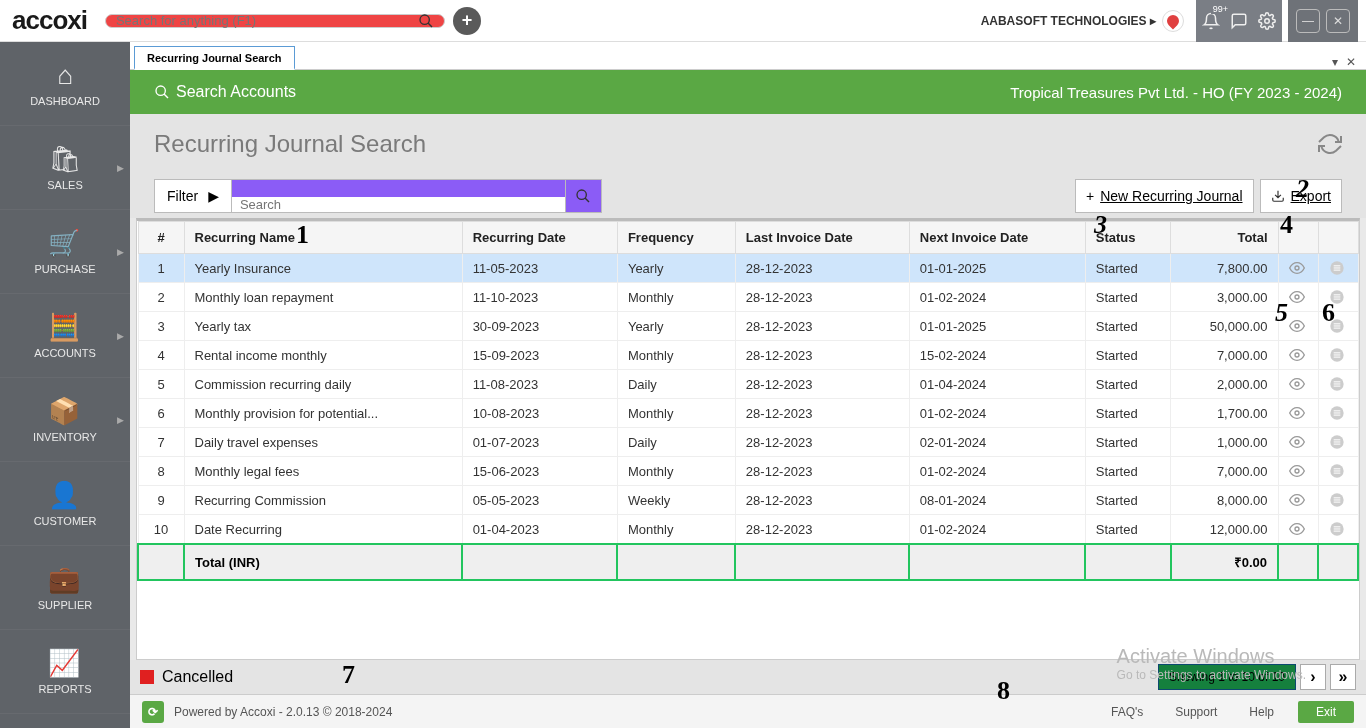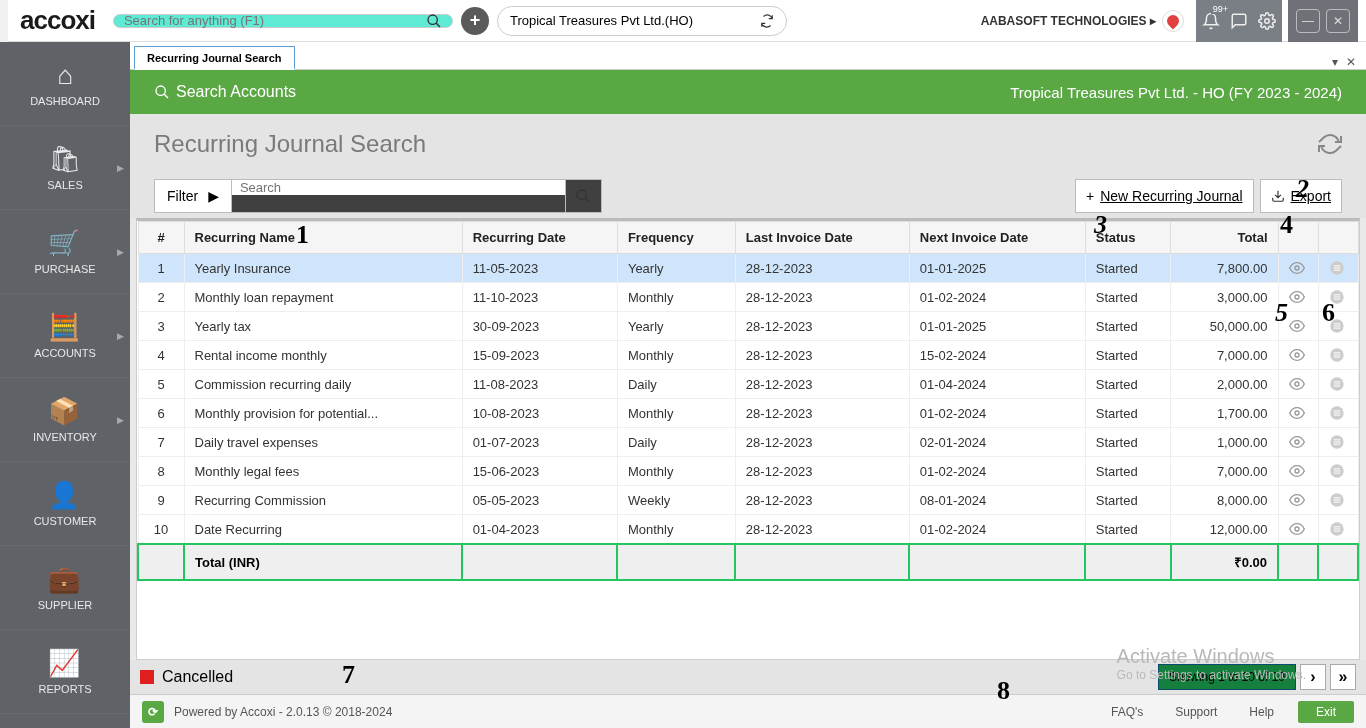--- a/index.html
+++ b/index.html
@@ -1,21 +1,21 @@
 <!DOCTYPE html>
 <html><head>
 <meta charset="utf-8">
 <style>
 * { margin: 0; padding: 0; box-sizing: border-box; font-family: "Segoe UI", Arial, sans-serif; }
 body { width: 1366px; height: 728px; background: #f0f0f0; overflow: hidden; position: relative; }
 
 
-.topbar { height: 42px; background: #fff; display: flex; align-items: center; padding: 0 8px; border-bottom: 1px solid #ddd; margin-left: 8px; }
+.topbar { height: 42px; background: #fff; display: flex; align-items: center; padding: 0 8px; border-bottom: 1px solid #ddd; }
 .logo { font-size: 26px; font-weight: 800; color: #1a1a1a; letter-spacing: -1px; padding: 0 10px 0 4px; }
-.search-global { flex: 0 0 340px; height: 14px; border: 1px solid #ccc; border-radius: 15px; display: flex; align-items: center; padding: 0 10px; background: #5eead4; margin-left: 8px; }
+.search-global { flex: 0 0 340px; height: 14px; border: 1px solid #ccc; border-radius: 15px; display: flex; align-items: center; padding: 0 10px; background: #ef4444; margin-left: 8px; }
 .search-global input { border: none; outline: none; flex: 1; font-size: 13px; background: transparent; }
 .circle-btn { width: 28px; height: 28px; border-radius: 50%; background: #5a5a5a; color: #fff; display: flex; align-items: center; justify-content: center; margin: 0 8px; cursor: pointer; font-size: 18px; font-weight: bold; }
 .company-select { flex: 0 0 290px; height: 30px; border: 1px solid #ccc; border-radius: 15px; display: flex; align-items: center; padding: 0 12px; font-size: 13px; justify-content: space-between; }
 .top-right { margin-left: auto; display: flex; align-items: center; gap: 6px; }
 .org-label { font-size: 12px; font-weight: 600; color: #333; }
 .red-dot { width: 22px; height: 22px; border-radius: 50%; background: #fff; border: 1px solid #ddd; display:flex; align-items:center; justify-content:center; }
 .red-dot-inner { width: 12px; height: 12px; background: #e04040; border-radius: 50% 50% 50% 0; transform: rotate(-45deg); }
 .gray-icons { background: #7a7e85; height: 42px; display: flex; align-items: center; padding: 0 6px; gap: 10px; margin-left: 6px; }
 .gray-icons .ic { color: #eee; font-size: 16px; position: relative; cursor: pointer; }
 .badge99 { position: absolute; top: -8px; right: -10px; font-size: 9px; background: #7a7e85; color:#fff; padding:0 2px;}
@@ -37,21 +37,21 @@
 .greenbar { height: 44px; background: #5aa844; color: #fff; display: flex; align-items: center; padding: 0 24px; font-size: 16px; }
 .greenbar .gb-left { display:flex; align-items:center; gap:6px; }
 .greenbar .gb-right { margin-left: auto; font-size: 15px; }
 
 .titlebar { height: 60px; display: flex; align-items: center; padding: 0 24px; background: #e4e4e4; }
 .pagetitle { font-size: 24px; color: #7a7a7a; font-weight: 300; }
 .refresh-ic { margin-left:auto; font-size: 22px; color:#888; cursor:pointer; }
 
 .filterrow { height: 44px; display: flex; align-items: center; padding: 0 24px; gap: 0; background:#e4e4e4; position:relative;}
 .filter-btn { height: 34px; border:1px solid #bbb; background:#fff; padding:0 12px; display:flex; align-items:center; font-size:14px; gap:10px; cursor:pointer;}
-.search-local { height:34px; border:1px solid #bbb; border-left:none; background:#404040; width:370px; display:flex; align-items:flex-start;}
+.search-local { height:34px; border:1px solid #bbb; border-left:none; background:#8b5cf6; width:370px; display:flex; align-items:flex-end;}
 .search-local input { border:none; outline:none; flex:1; padding:0 8px; font-size:13px;}
 .search-local .sbtn { width:36px; border-left:1px solid #bbb; height:100%; display:flex;align-items:center;justify-content:center; cursor:pointer;}
 .filterrow .rightactions { margin-left:auto; display:flex; gap:6px;}
 .action-btn { height:34px; border:1px solid #bbb; background:#fff; padding:0 10px; display:flex; align-items:center; font-size:14px; gap:6px; cursor:pointer;}
 .action-btn .u { text-decoration: underline; }
 
 
 .tablewrap { flex:1; overflow:auto; background:#fff; margin:0 6px; border:1px solid #ccc; border-top:3px solid #bbb; position:relative;}
 table { width:100%; border-collapse: collapse; font-size:13px;}
 thead th { background:#f5f5f5; text-align:left; padding:8px 10px; border:1px solid #ddd; font-weight:700; color:#222; position:sticky; top:0;}
@@ -92,28 +92,20 @@
   <div class="search-global">
     <input placeholder="Search for anything (F1)" style="">
     <span>
       <svg width="16" height="16" viewBox="0 0 24 24" fill="none" stroke="#333" stroke-width="2">
           <circle cx="10" cy="10" r="7"></circle>
           <line x1="15" y1="15" x2="21" y2="21"></line>
         </svg>
     </span>
   </div>
   <div class="circle-btn">+</div>
-  <div class="company-select">
-    <span>Tropical Treasures Pvt Ltd.(HO)</span>
-    <span>
-      <svg width="14" height="14" viewBox="0 0 24 24" fill="none" stroke="#333" stroke-width="2">
-          <path d="M21 2v6h-6M3 22v-6h6M21 8A9 9 0 0 0 6 4.3M3 16a9 9 0 0 0 15 3.7"></path>
-        </svg>
-    </span>
-  </div>
   <div class="top-right">
     <span class="org-label"><span>AABASOFT TECHNOLOGIES</span> ▸</span>
     <span class="red-dot">
         <span class="red-dot-inner"></span>
       </span>
     <div class="gray-icons">
       <span class="ic">
         <svg width="18" height="18" viewBox="0 0 24 24" fill="none" stroke="#eee" stroke-width="2">
             <path d="M18 8a6 6 0 10-12 0c0 7-3 9-3 9h18s-3-2-3-9M13.7 21a2 2 0 01-3.4 0"></path>
           </svg>

